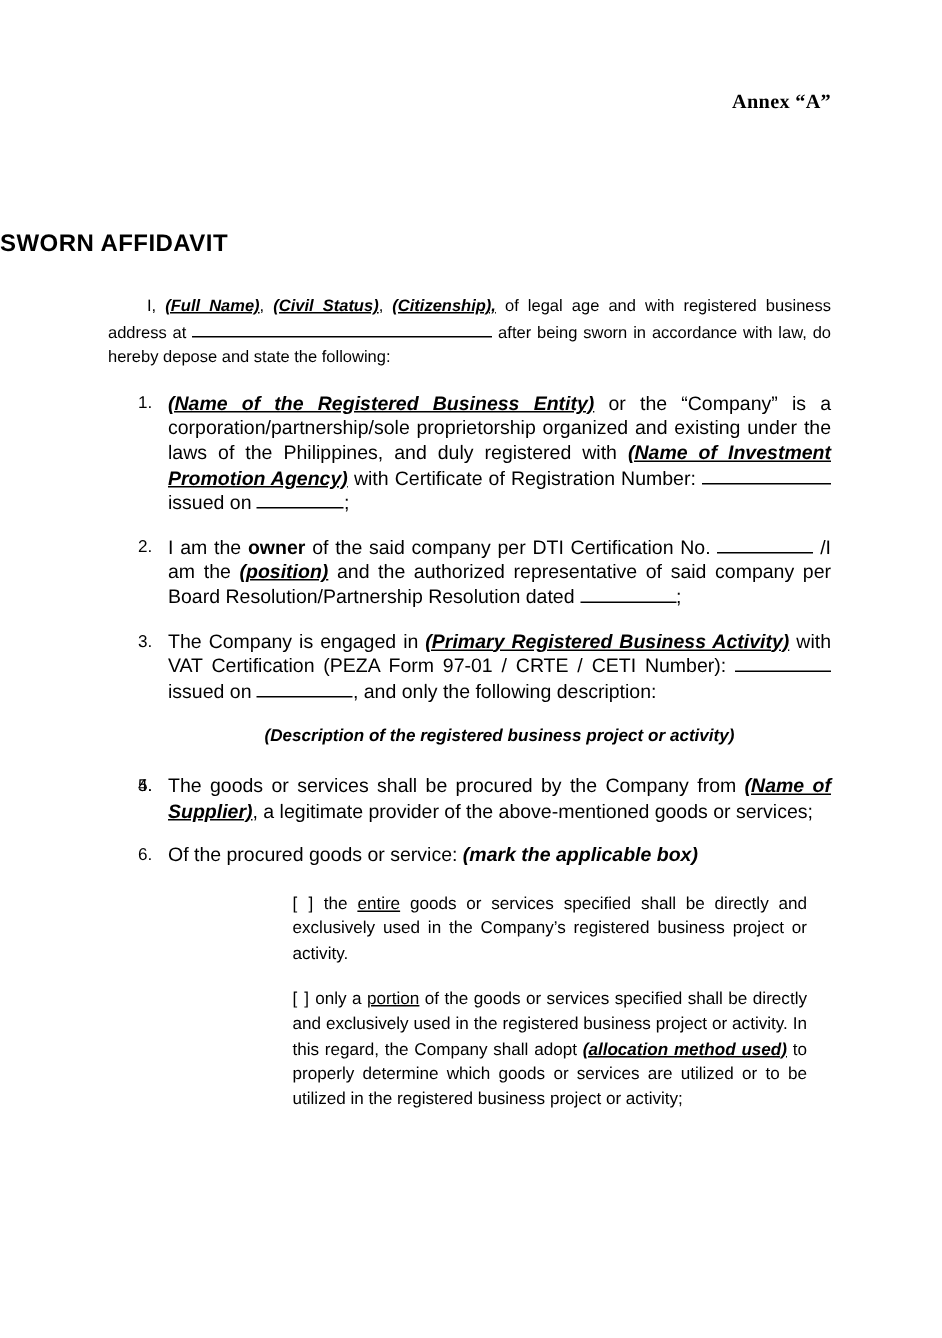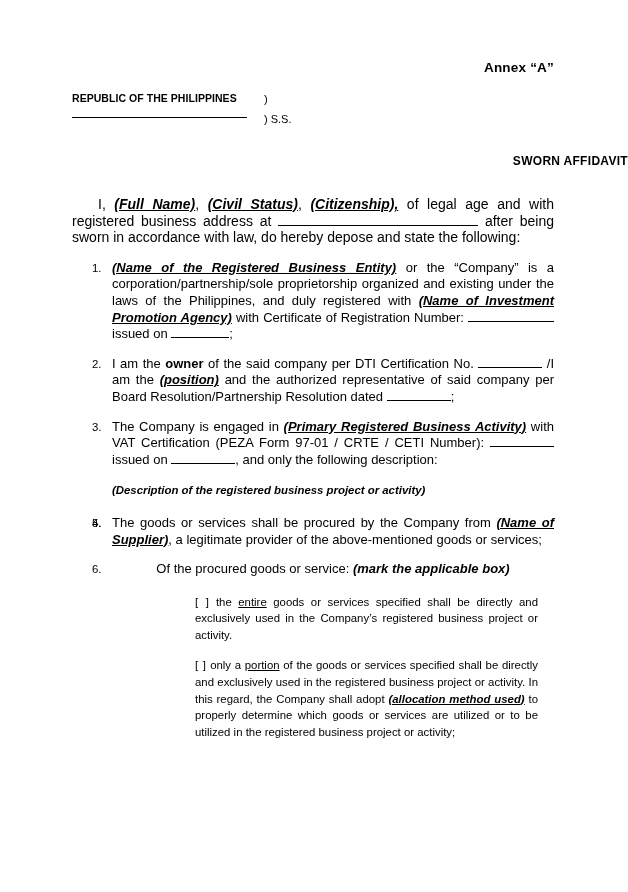--- a/index.html
+++ b/index.html
@@ -24,20 +24,21 @@
   }
 
   
   .annex-label {
     position: absolute;
     top: 60px;
     right: 74px;
     font-size: 13.5px;
     font-weight: bold;
     letter-spacing: 0.2px;
+    font-family: Liberation Serif, serif;
   }
 
   
   .venue-block {
     position: absolute;
     top: 90px;
     left: 72px;
     width: 482px;
   }
   .venue-row {
@@ -68,37 +69,37 @@
   }
   .venue-paren-1 { display: block; }
   .venue-paren-2 { display: block; margin-top: 2px; }
 
   
   .doc-title {
     position: absolute;
     top: 154px;
     left: 0;
     width: 628px;
-    text-align: right;
-    font-size: 12px;
+    text-align: left;
+    font-size: 16px;
     font-weight: bold;
     letter-spacing: 0.3px;
   }
 
   
   .body-wrap {
     position: absolute;
     top: 196px;
     left: 72px;
     width: 482px;
   }
 
   p.para {
     margin: 0;
-    font-size: 14px;
+    font-size: 11px;
     line-height: 16.6px;
     text-align: justify;
     text-justify: inter-word;
   }
   p.intro {
     text-indent: 26px;
     margin-bottom: 14px;
   }
 
   
@@ -120,26 +121,26 @@
     line-height: 16.6px;
   }
   ol.items > li .txt {
     display: block;
     font-size: 13px;
     line-height: 16.6px;
     text-align: justify;
     text-justify: inter-word;
   }
   ol.items > li .txt.nojust {
+    text-align: left;
+  }
+
+  
+  .caption {
     text-align: center;
-  }
-
-  
-  .caption {
-    text-align: left;
     font-style: italic;
     font-weight: bold;
     font-size: 11.4px;
     line-height: 16.6px;
     margin: 14px 0 16px 0;
   }
 
   
   .checkbox-para {
     margin: 0 16px 14px 0;
@@ -181,32 +182,20 @@
     letter-spacing: 0.5px;
   }
 </style>
 </head>
 <body>
 
 <div class="page">
 
   <div class="annex-label">Annex “A”</div>
 
-  <div class="venue-block">
-    <div class="venue-row">
-      <div class="venue-left">
-        <div class="venue-country">REPUBLIC OF THE PHILIPPINES</div>
-        <div class="venue-blank-line"></div>
-      </div>
-      <div class="venue-right">
-        <span class="venue-paren-1">)</span>
-        <span class="venue-paren-2">) S.S.</span>
-      </div>
-    </div>
-  </div>
 
   <div class="doc-title">SWORN AFFIDAVIT</div>
 
   <div class="body-wrap">
 
     <p class="para intro"><span>I, </span><span class="ph">(Full Name)</span><span>, </span><span class="ph">(Civil Status)</span><span>, </span><span class="ph">(Citizenship),</span><span> of legal age and with registered business address at </span><span class="blank blank-xl"></span><span> after being sworn in accordance with law, do hereby depose and state the following:</span></p>
 
     <ol class="items">
 
       <li>

